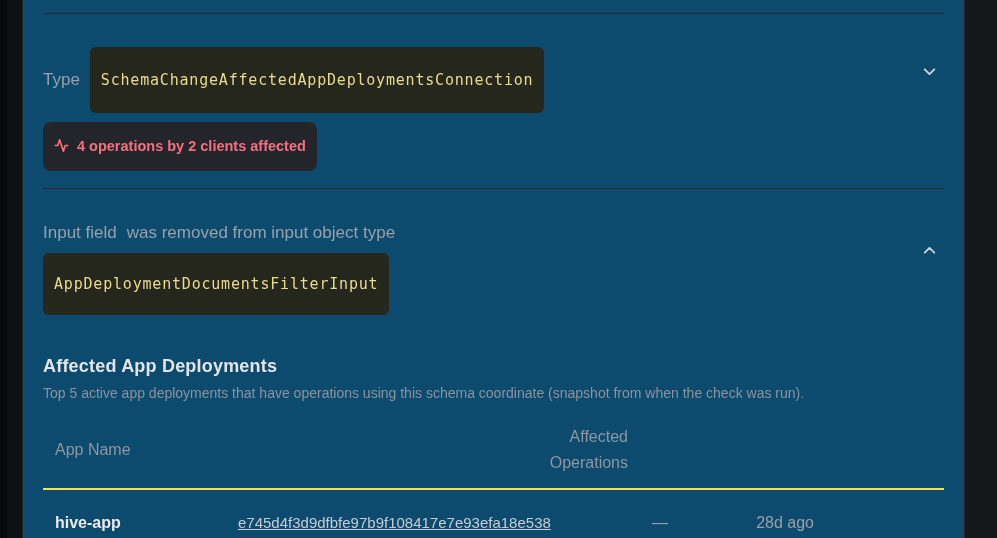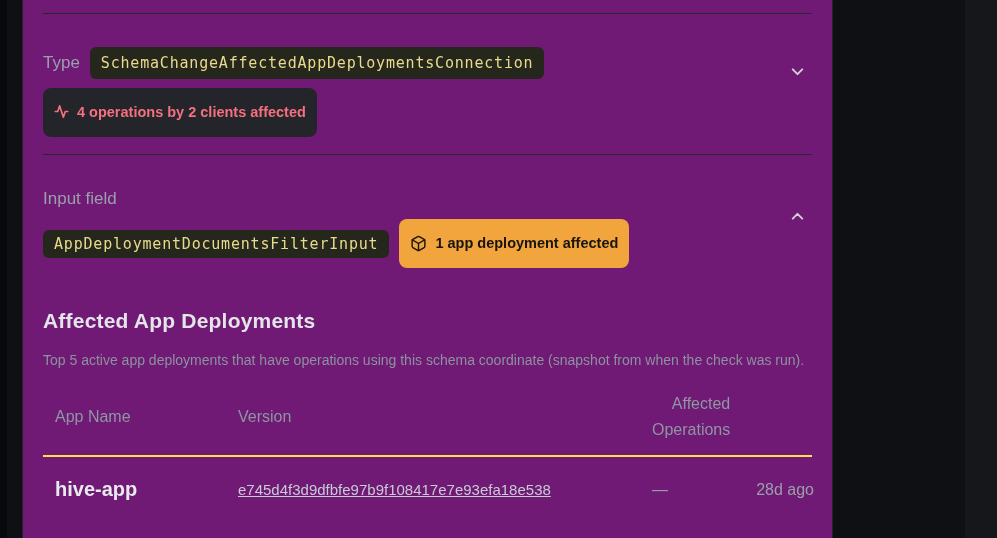--- a/index.html
+++ b/index.html
@@ -1,54 +1,54 @@
 <!DOCTYPE html>
 <html><head>
 <meta charset="utf-8">
 <style>
   html,body{margin:0;padding:0;background:#0b0c0e;}
   body{width:997px;height:538px;font-family:"Liberation Sans",sans-serif;-webkit-font-smoothing:antialiased;}
   .page{position:relative;width:997px;height:538px;overflow:hidden;background:#0f1013;}
   .strip-far-left{position:absolute;left:0;top:0;bottom:0;width:7px;background:#08090b;}
   .strip-right{position:absolute;left:965px;right:0;top:0;bottom:0;background:#16171a;}
-  .card{position:absolute;left:22px;top:0;bottom:0;width:811px;box-sizing:border-box;
-        background:#701a75;border-left:1px solid #232429;border-right:1px solid #232429;
+  .card{position:absolute;left:22px;top:0;bottom:0;width:943px;box-sizing:border-box;
+        background:#0c4a6e;border-left:1px solid #232429;border-right:1px solid #232429;
         padding:0 20px;}
   .divider{height:1px;background:#27282d;}
   .divider.top{margin-top:13px;}
 
   .section{padding-top:33px;}
   .change-header{display:flex;justify-content:space-between;align-items:flex-start;}
   .change-main{min-width:0;}
   .change-line{display:flex;align-items:center;gap:10px;flex-wrap:wrap;
                font-size:17px;color:#98a0ab;line-height:22px;}
   .code-chip{font-family:"DejaVu Sans Mono",monospace;font-size:15px;letter-spacing:0.8px;
-             color:#e9db8c;background:#25261c;padding:5px 11px;border-radius:6px;white-space:nowrap;}
+             color:#e9db8c;background:#25261c;padding:22px 11px;border-radius:6px;white-space:nowrap;}
   .chips-line{margin-top:9px;display:flex;gap:10px;align-items:center;}
   .sec1 .chips-line{padding-bottom:17px;}
   .chip{display:inline-flex;align-items:flex-start;gap:8px;font-weight:700;font-size:14.5px;
         padding:16px 11px;border-radius:8px;line-height:17px;white-space:nowrap;}
   .chip-red{background:#24252a;color:#f4707e;}
   .chip-orange{background:#f1a53c;color:#18140f;}
   .chevron-btn{background:none;border:none;padding:4px;cursor:pointer;display:flex;color:#ced3da;}
   .sec1 .chevron-btn{margin-top:12px;margin-right:2px;}
   .sec2 .chevron-btn{margin-top:16px;margin-right:2px;}
 
   .details{margin-top:41px;}
-  .details-heading{margin:0 0 14px;font-size:21px;font-weight:600;color:#e3e5e9;letter-spacing:0.2px;}
+  .details-heading{margin:0 0 3px;font-size:18px;font-weight:600;color:#e3e5e9;letter-spacing:0.2px;}
   .details-desc{margin:0;font-size:14px;color:#8b939e;line-height:27px;max-width:812px;}
 
   .table{margin-top:9px;font-size:16px;padding-bottom:32px;}
   .thead,.trow{display:grid;grid-template-columns:183px 414px 100px 86px 1fr;align-items:center;}
   .thead{color:#8e96a2;border-bottom:2px solid #fde047;padding:8px 0 12px;line-height:26px;}
   .th,.td{padding:0 12px;min-width:0;}
   .alignright{text-align:right;}
   .th-wrap{display:inline-block;max-width:94px;}
   .trow{padding:19px 0 23px;line-height:27px;}
-  .td-app{color:#e8eaed;font-weight:600;font-size:20px;}
+  .td-app{color:#e8eaed;font-weight:600;font-size:16px;}
   .td-version{color:#c6ccd4;font-size:15px;white-space:nowrap;overflow:hidden;text-decoration:underline;}
   .td-activated{color:#9aa1ab;}
   .td-lastused{color:#98a0aa;font-size:16px;}
   .td-ops{color:#f0d382;}
   .ops-inner{max-width:84px;margin-left:auto;text-align:center;cursor:pointer;}
   svg{display:block;}
 </style>
 </head>
 <body>
 
@@ -83,48 +83,40 @@
       </div>
     </section>
 
     <div class="divider"></div>
 
     <section class="section sec2">
       <div class="change-header">
         <div class="change-main">
           <div class="change-line">
             <span>Input field</span>
+            <span>was removed from input object type</span>
           </div>
           <div class="chips-line">
             <span class="code-chip">AppDeploymentDocumentsFilterInput</span>
-            <span class="chip chip-orange">
-              <svg width="17" height="17" viewBox="0 0 24 24" fill="none" stroke="#18140f" stroke-width="2" stroke-linecap="round" stroke-linejoin="round">
-                  <path d="M21 8a2 2 0 0 0-1-1.73l-7-4a2 2 0 0 0-2 0l-7 4A2 2 0 0 0 3 8v8a2 2 0 0 0 1 1.73l7 4a2 2 0 0 0 2 0l7-4A2 2 0 0 0 21 16Z"></path>
-                  <path d="m3.3 7 8.7 5 8.7-5"></path>
-                  <path d="M12 22V12"></path>
-                </svg>
-              <span>1 app deployment affected</span>
-            </span>
           </div>
         </div>
         <button class="chevron-btn">
           <svg width="17" height="17" viewBox="0 0 16 16" fill="none" stroke="currentColor" stroke-width="1.8" stroke-linecap="round" stroke-linejoin="round">
               <path d="M3.5 10L8 5.5L12.5 10"></path>
             </svg>
         </button>
       </div>
 
       <div class="details">
         <h3 class="details-heading">Affected App Deployments</h3>
         <p class="details-desc">Top 5 active app deployments that have operations using this schema coordinate (snapshot from when the check was run).</p>
 
         <div class="table">
           <div class="thead">
             <div class="th">App Name</div>
-            <div class="th">Version</div>
             <div class="th alignright"><span class="th-wrap">Affected Operations</span></div>
           </div>
           <div class="trow">
             <div class="td td-app">hive-app</div>
             <div class="td td-version">e745d4f3d9dfbfe97b9f108417e7e93efa18e538</div>
             <div class="td td-activated">—</div>
             <div class="td td-lastused alignright">28d ago</div>
           </div>
         </div>
       </div>

